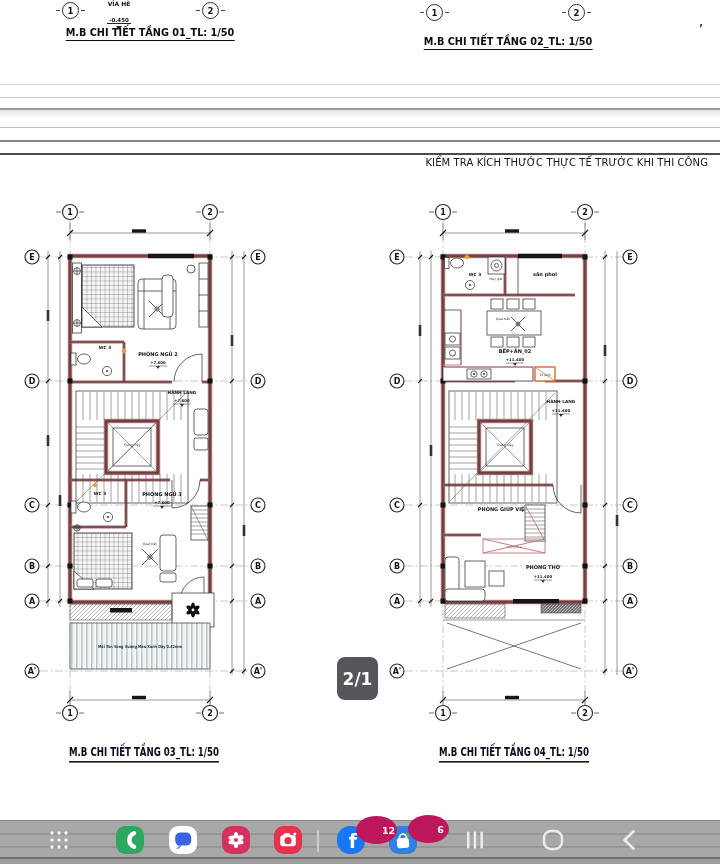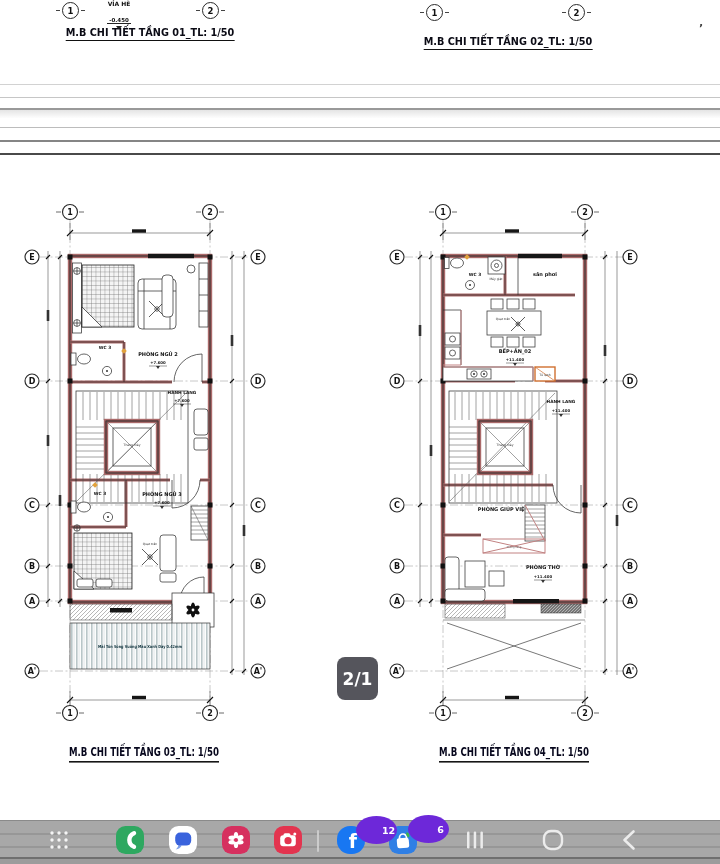--- a/index.html
+++ b/index.html
@@ -59,21 +59,21 @@
   
   .navbar{position:absolute;left:0;top:820px;width:720px;height:44px;background:#a8a8a8;
           border-top:1px solid #8a8a8a;}
   .nstripe{position:absolute;left:0;width:720px;height:1.5px;background:#929292;opacity:.75;}
   .nbottom{position:absolute;left:0;bottom:0;width:720px;height:6px;background:#9c9c9c;}
   .nbline{position:absolute;left:0;bottom:6px;width:720px;height:2px;background:#6f6f6f;}
   .ndiv{position:absolute;left:317px;top:9px;width:2px;height:22px;background:#d2d2d2;
         border-radius:1px;opacity:.85;}
   .appicon{position:absolute;top:4px;width:30px;height:30px;}
   .sysbtn{position:absolute;top:4px;width:30px;height:30px;}
-  .nbadge{position:absolute;width:17px;height:28px;border-radius:50%;background:#6d28d9;
+  .nbadge{position:absolute;width:17px;height:28px;border-radius:50%;background:#be185d;
           color:#fff;font:bold 9.5px "DejaVu Sans",sans-serif;display:flex;align-items:center;
           justify-content:center;z-index:5;padding-left:24px;}
 </style>
 </head>
 <body>
 
 <div id="screen">
 
   <div>
     <div class="gwrap" style="left:56px;top:2px">
@@ -109,20 +109,21 @@
   <div>
     <div class="sep" style="top:84px;height:1px;background:#d2d2d2"></div>
     <div class="sep" style="top:97px;height:1px;background:#c6c6c6"></div>
     <div class="sep" style="top:108px;height:2px;background:#999"></div>
     <div class="sep" style="top:110px;height:8px;background:linear-gradient(#e4e4e4,#fdfdfd)"></div>
     <div class="sep" style="top:127px;height:1px;background:#bcbcbc"></div>
     <div class="sep" style="top:140px;height:2px;background:#858585"></div>
     <div class="sep" style="top:153px;height:1.5px;background:#4a4a4a"></div>
   </div>
 
+  <div class="note">KIỂM TRA KÍCH THƯỚC THỰC TẾ TRƯỚC KHI THI CÔNG</div>
 
   <svg class="plan" style="left:10px;top:195px" width="300" height="580" viewBox="0 0 300 580">
     <defs>
       <pattern id="plaid" width="4.5" height="4.5" patternUnits="userSpaceOnUse">
         <rect width="4.5" height="4.5" fill="#f4f4f4"></rect>
         <path d="M0 0H4.5M0 0V4.5" stroke="#6e6e6e" stroke-width="0.7"></path>
       </pattern>
       <pattern id="roofs" width="5" height="6" patternUnits="userSpaceOnUse">
         <rect width="5" height="6" fill="#fdfdfd"></rect>
         <rect x="1" width="1.6" height="6" fill="#b9c6c8"></rect>

